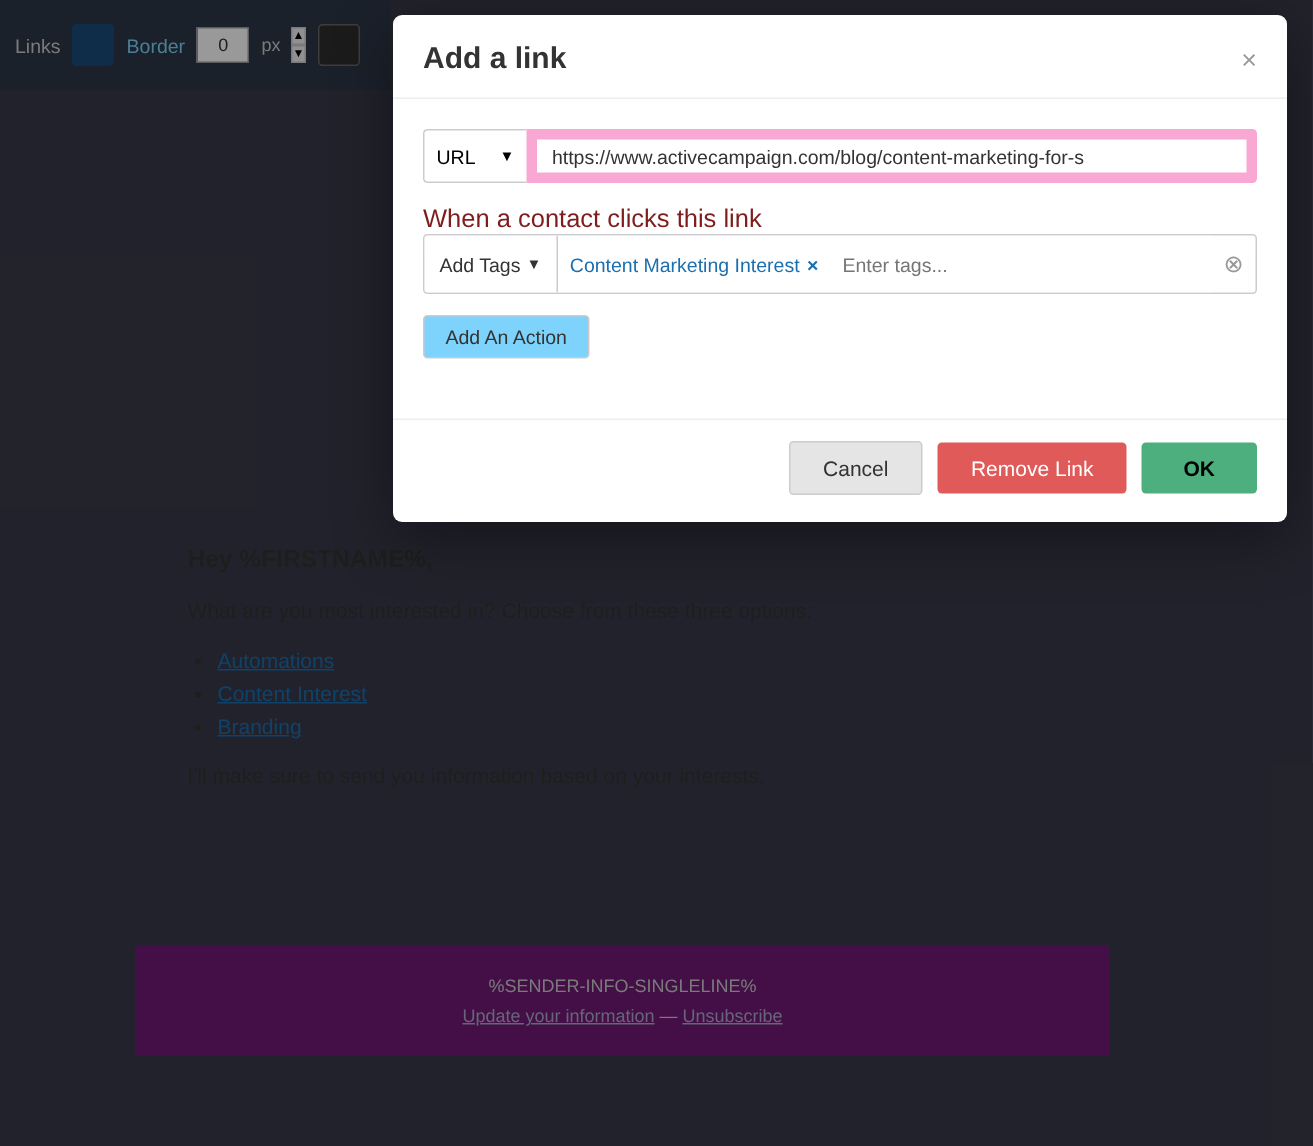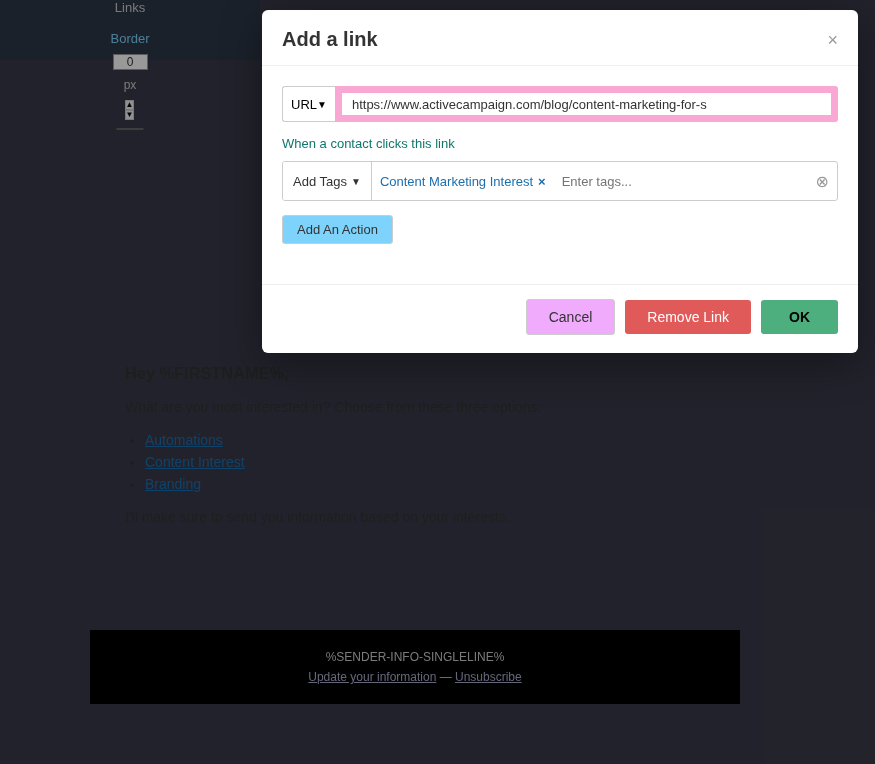--- a/index.html
+++ b/index.html
@@ -26,21 +26,20 @@
     .toolbar {
       position: absolute;
       top: 0; left: 0;
       width: 260px;
       height: 60px;
       background: #2d3748;
       display: flex;
       align-items: center;
       padding: 0 10px;
       gap: 8px;
-      flex-direction: column;
     }
 
     .toolbar-links-label {
       color: #ccc;
       font-size: 13px;
     }
 
     .toolbar-color-box {
       width: 28px;
       height: 28px;
@@ -101,21 +100,21 @@
       color: #1a6faf;
       text-decoration: underline;
     }
 
     
     .email-footer {
       position: absolute;
       bottom: 60px;
       left: 90px;
       width: 650px;
-      background: #000000;
+      background: #701a75;
       padding: 20px;
       text-align: center;
       color: #ccc;
       font-size: 12px;
     }
 
     .email-footer a {
       color: #aac;
       text-decoration: underline;
     }
@@ -179,40 +178,39 @@
     .url-type-select {
       height: 36px;
       border: 1px solid #ccc;
       border-right: none;
       background: #fff;
       padding: 0 8px;
       font-size: 13px;
       border-radius: 3px 0 0 3px;
       display: flex;
       align-items: center;
-      gap: 0;
+      gap: 16px;
       cursor: pointer;
       white-space: nowrap;
     }
 
     .url-input {
       flex: 1;
       height: 36px;
       border: 7px solid #f9a8d4;
       padding: 0 10px;
       font-size: 13px;
       border-radius: 0 3px 3px 0;
       color: #333;
       outline: none;
     }
 
     .when-contact-label {
-      font-size: 13px;
-      color: #0f766e;
-      margin-bottom: 10px;
+      font-size: 17px;
+      color: #7f1d1d;
     }
 
     
     .tags-row {
       display: flex;
       align-items: flex-end;
       border: 1px solid #ccc;
       border-radius: 3px;
       margin-bottom: 14px;
       min-height: 38px;
@@ -292,21 +290,21 @@
       justify-content: flex-end;
       padding: 14px 20px 18px 20px;
       gap: 10px;
       border-top: 1px solid #eee;
     }
 
     .btn-cancel {
       padding: 9px 22px;
       border: 1px solid #ccc;
       border-radius: 3px;
-      background: #f0abfc;
+      background: #e5e5e5;
       font-size: 14px;
       color: #333;
       cursor: pointer;
     }
 
     .btn-remove {
       padding: 9px 22px;
       border: none;
       border-radius: 3px;
       background: #e05a5a;

